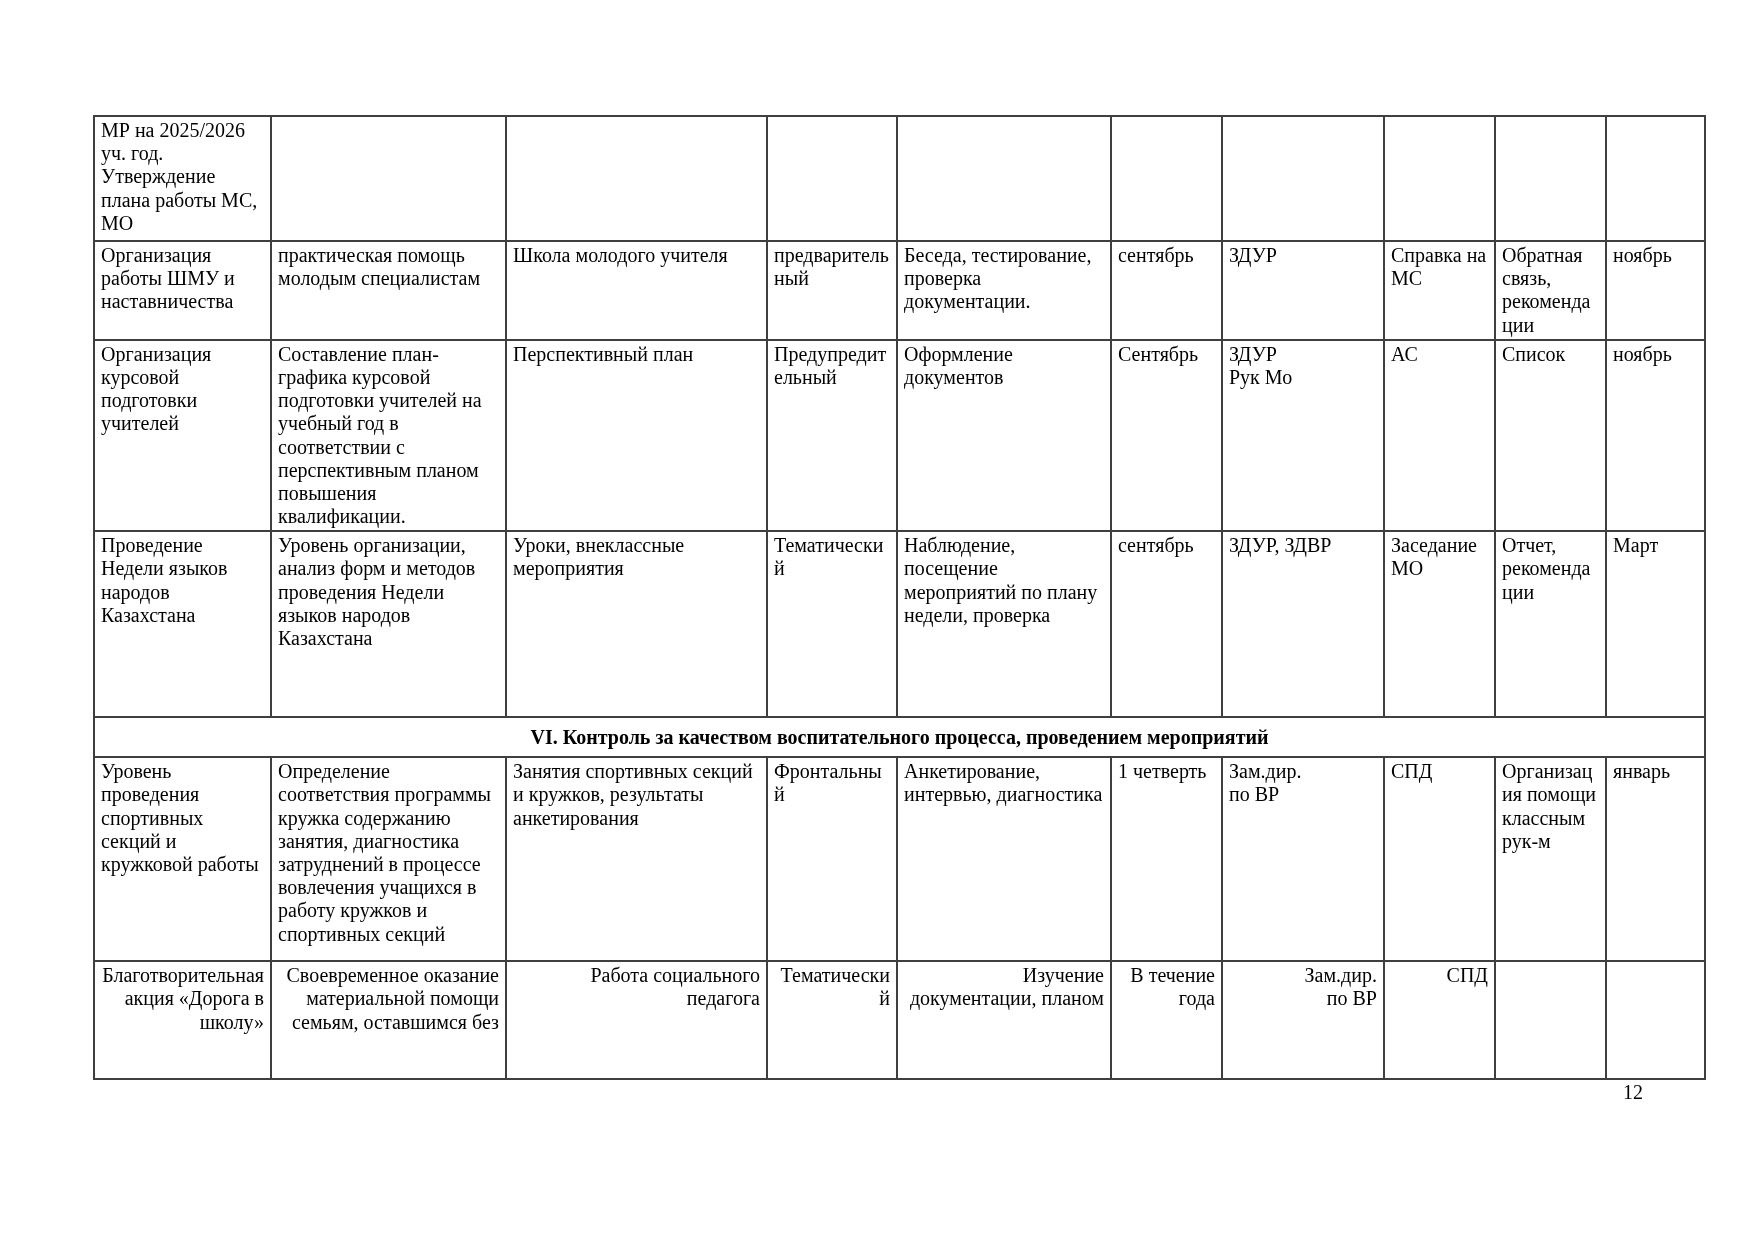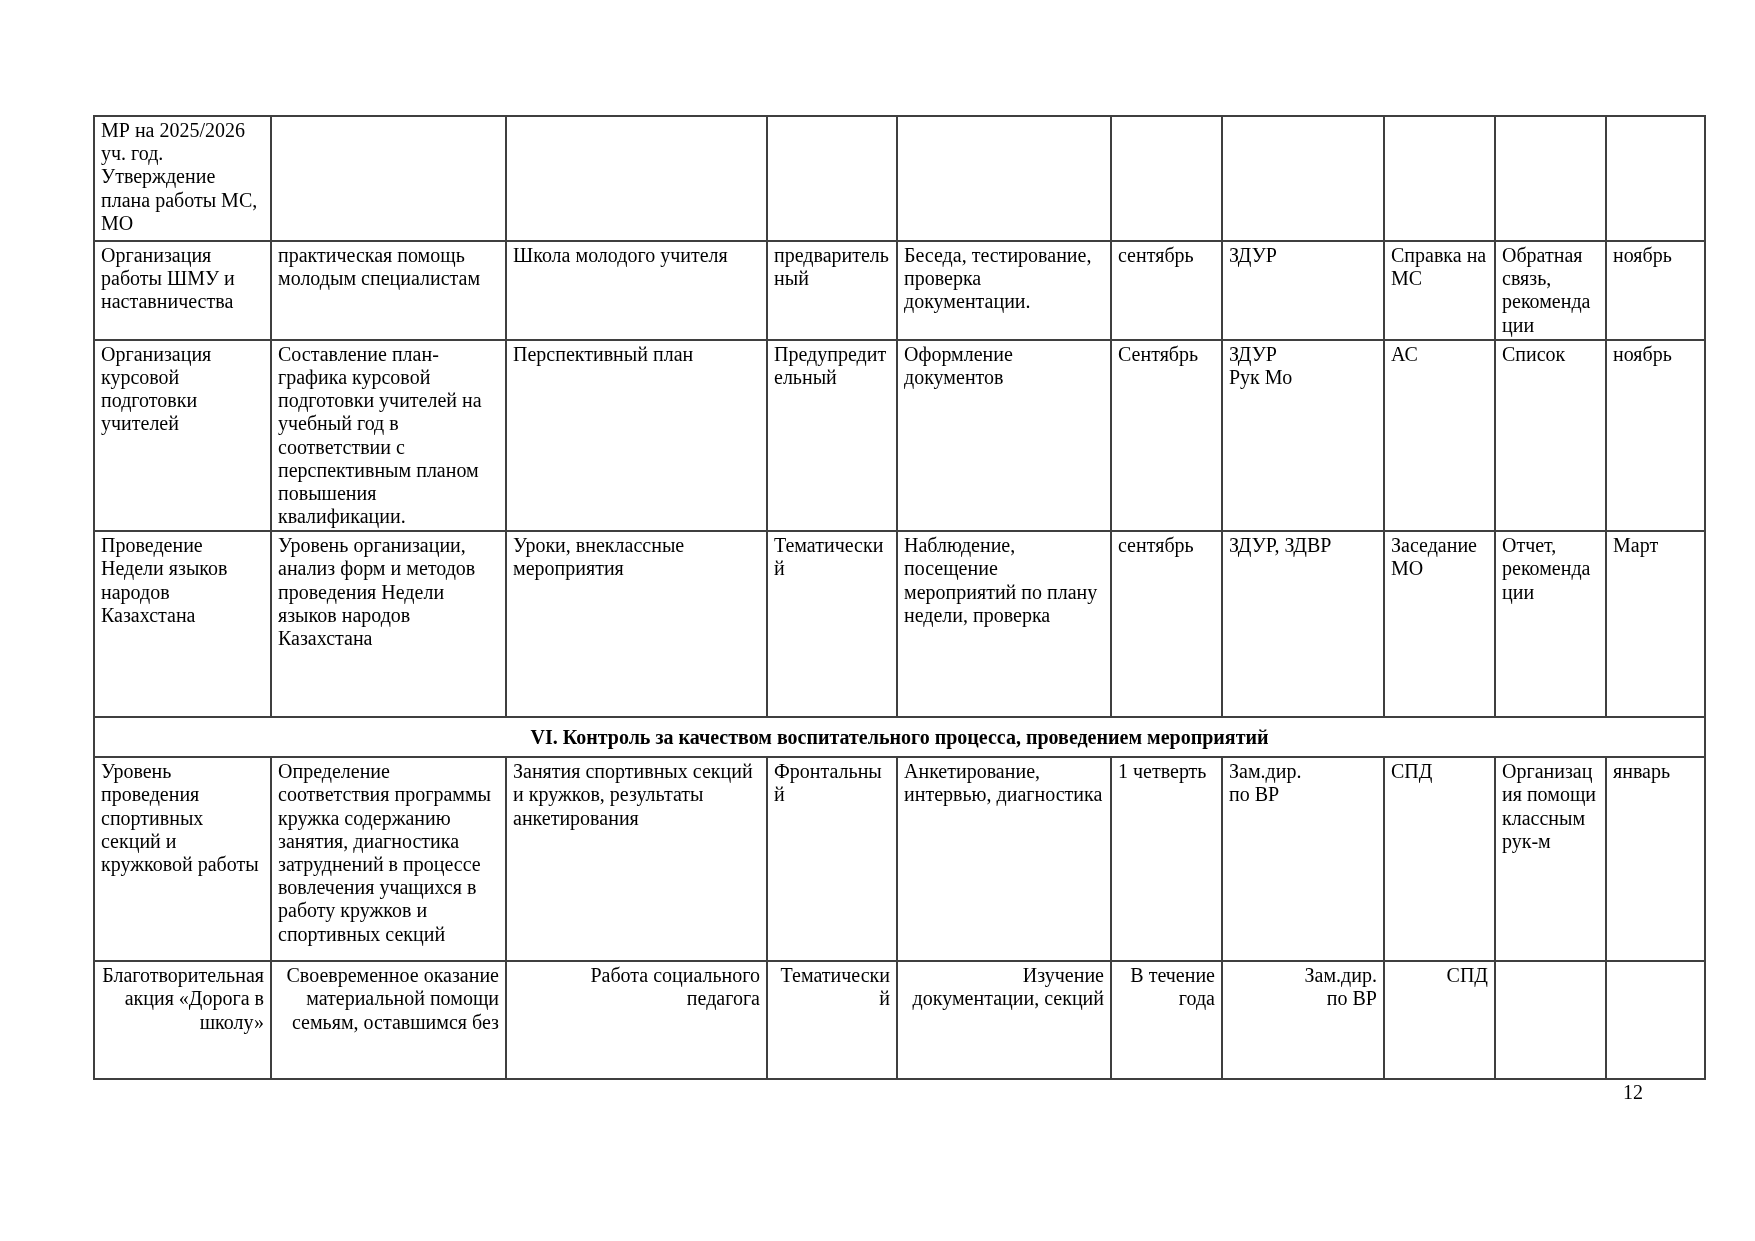--- a/index.html
+++ b/index.html
@@ -141,21 +141,21 @@
 по ВР</td>
           <td class="data-cell">СПД</td>
           <td class="data-cell">Организация помощи классным рук-м</td>
           <td class="data-cell">январь</td>
         </tr>
         <tr>
           <td class="data-cell">Благотворительная акция «Дорога в школу»</td>
           <td class="data-cell">Своевременное оказание материальной помощи семьям, оставшимся без</td>
           <td class="data-cell">Работа социального педагога</td>
           <td class="data-cell">Тематический</td>
-          <td class="data-cell">Изучение документации, секций</td>
+          <td class="data-cell">Изучение документации, планом</td>
           <td class="data-cell">В течение года</td>
           <td class="data-cell">Зам.дир.
 по ВР</td>
           <td class="data-cell">СПД</td>
           <td class="data-cell"></td>
           <td class="data-cell"></td>
         </tr>
       </tbody>
   </table>
 

